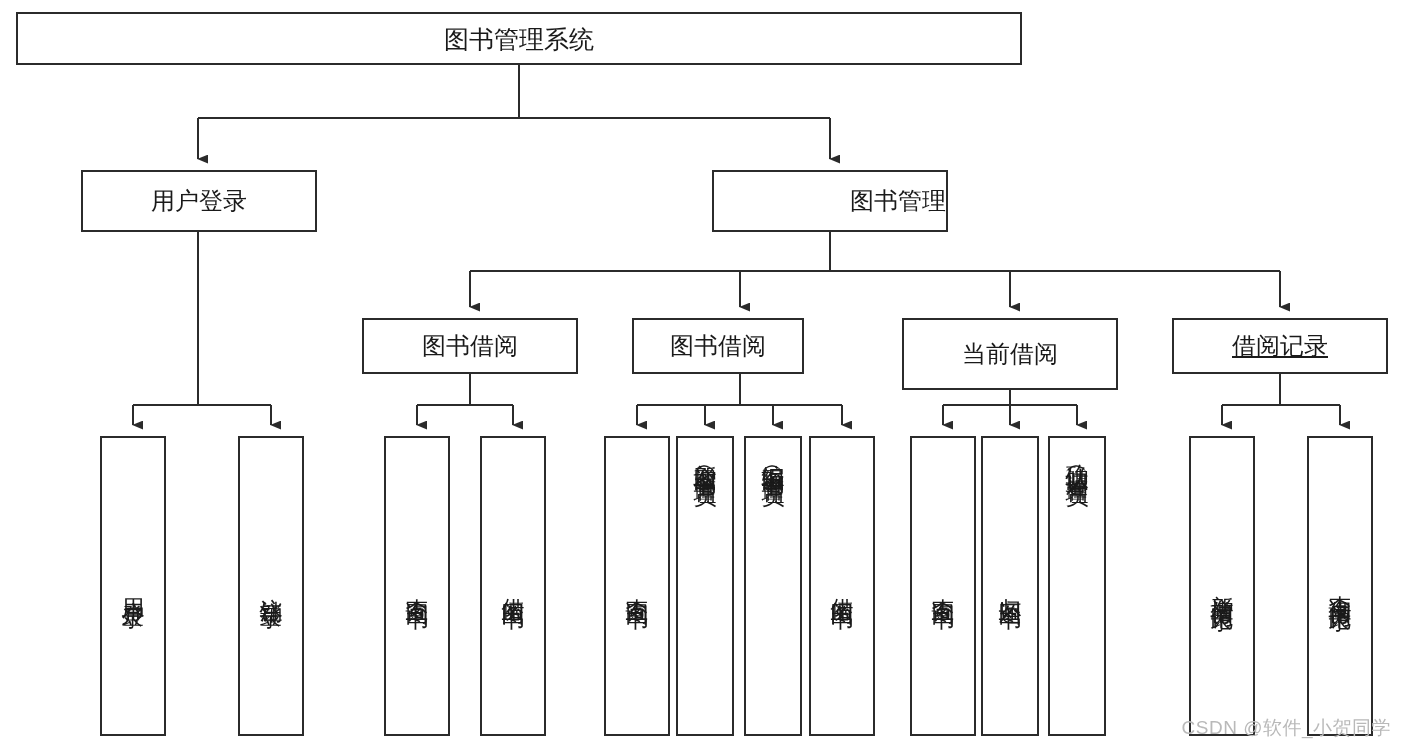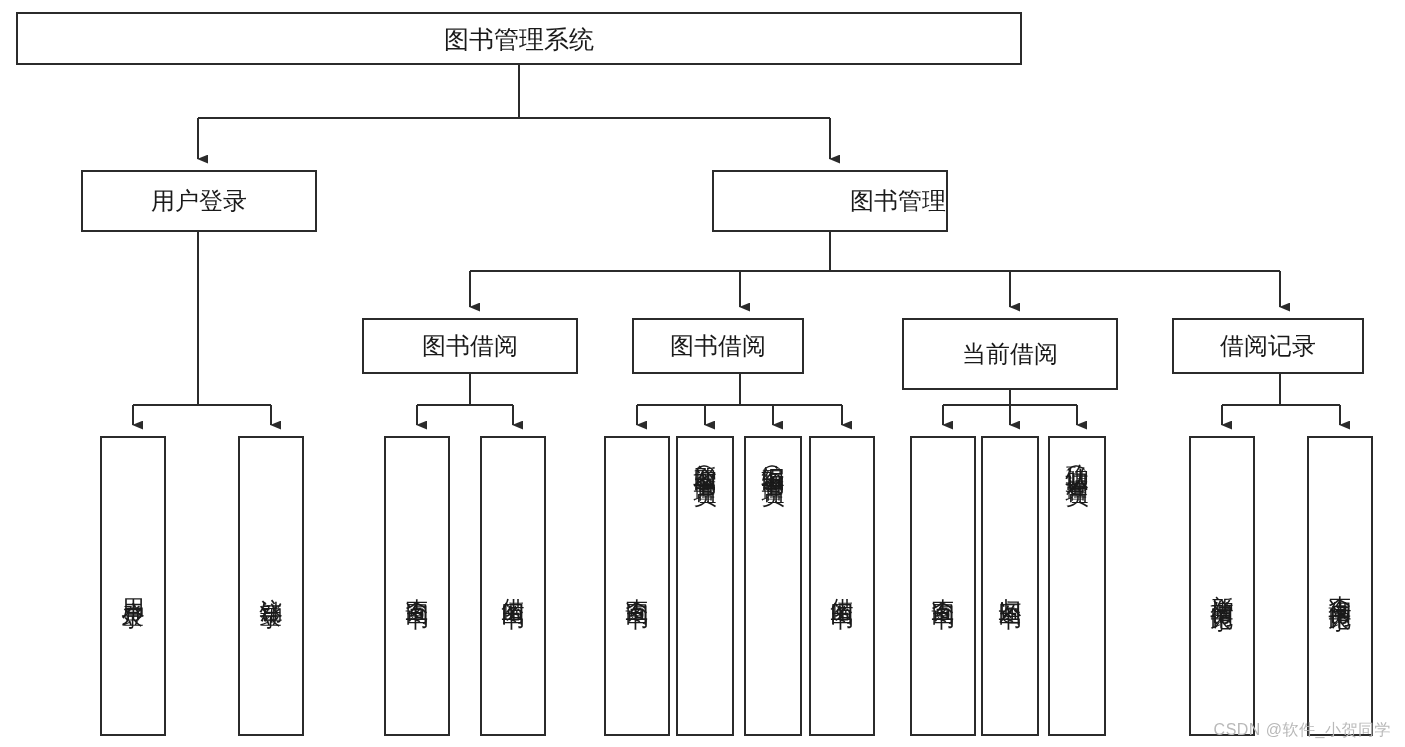--- a/index.html
+++ b/index.html
@@ -69,21 +69,21 @@
     max-height: 100%;
   }
   .node-leaf.leaf-center {
     align-items: center;
   }
   
   #watermark {
     position: absolute;
     right: 14px;
     bottom: 6px;
-    font-size: 16px;
+    font-size: 19px;
     color: #b9b9b9;
     letter-spacing: 0.5px;
     white-space: nowrap;
     user-select: none;
   }
 </style>
 </head>
 <body>
 
 <div id="diagram-canvas">
@@ -153,21 +153,21 @@
 
   <div class="node-box node-branch" style="left:362px; top:318px; width:216px; height:56px;">
     <span class="node-label">图书借阅</span>
   </div>
   <div class="node-box node-branch" style="left:632px; top:318px; width:172px; height:56px;">
     <span class="node-label">图书借阅</span>
   </div>
   <div class="node-box node-branch" style="left:902px; top:318px; width:216px; height:72px;">
     <span class="node-label">当前借阅</span>
   </div>
-  <div class="node-box node-branch" style="left:1172px; top:318px; width:192px; height:56px;">
+  <div class="node-box node-branch" style="left:1172px; top:318px; width:216px; height:56px;text-decoration:underline;">
     <span class="node-label">借阅记录</span>
   </div>
 
   <div class="node-box node-leaf leaf-center" style="left:100px; top:436px; width:66px; height:300px;">
     <span class="node-label">用户登录</span>
   </div>
   <div class="node-box node-leaf leaf-center" style="left:238px; top:436px; width:66px; height:300px;">
     <span class="node-label">注销登录</span>
   </div>
 

